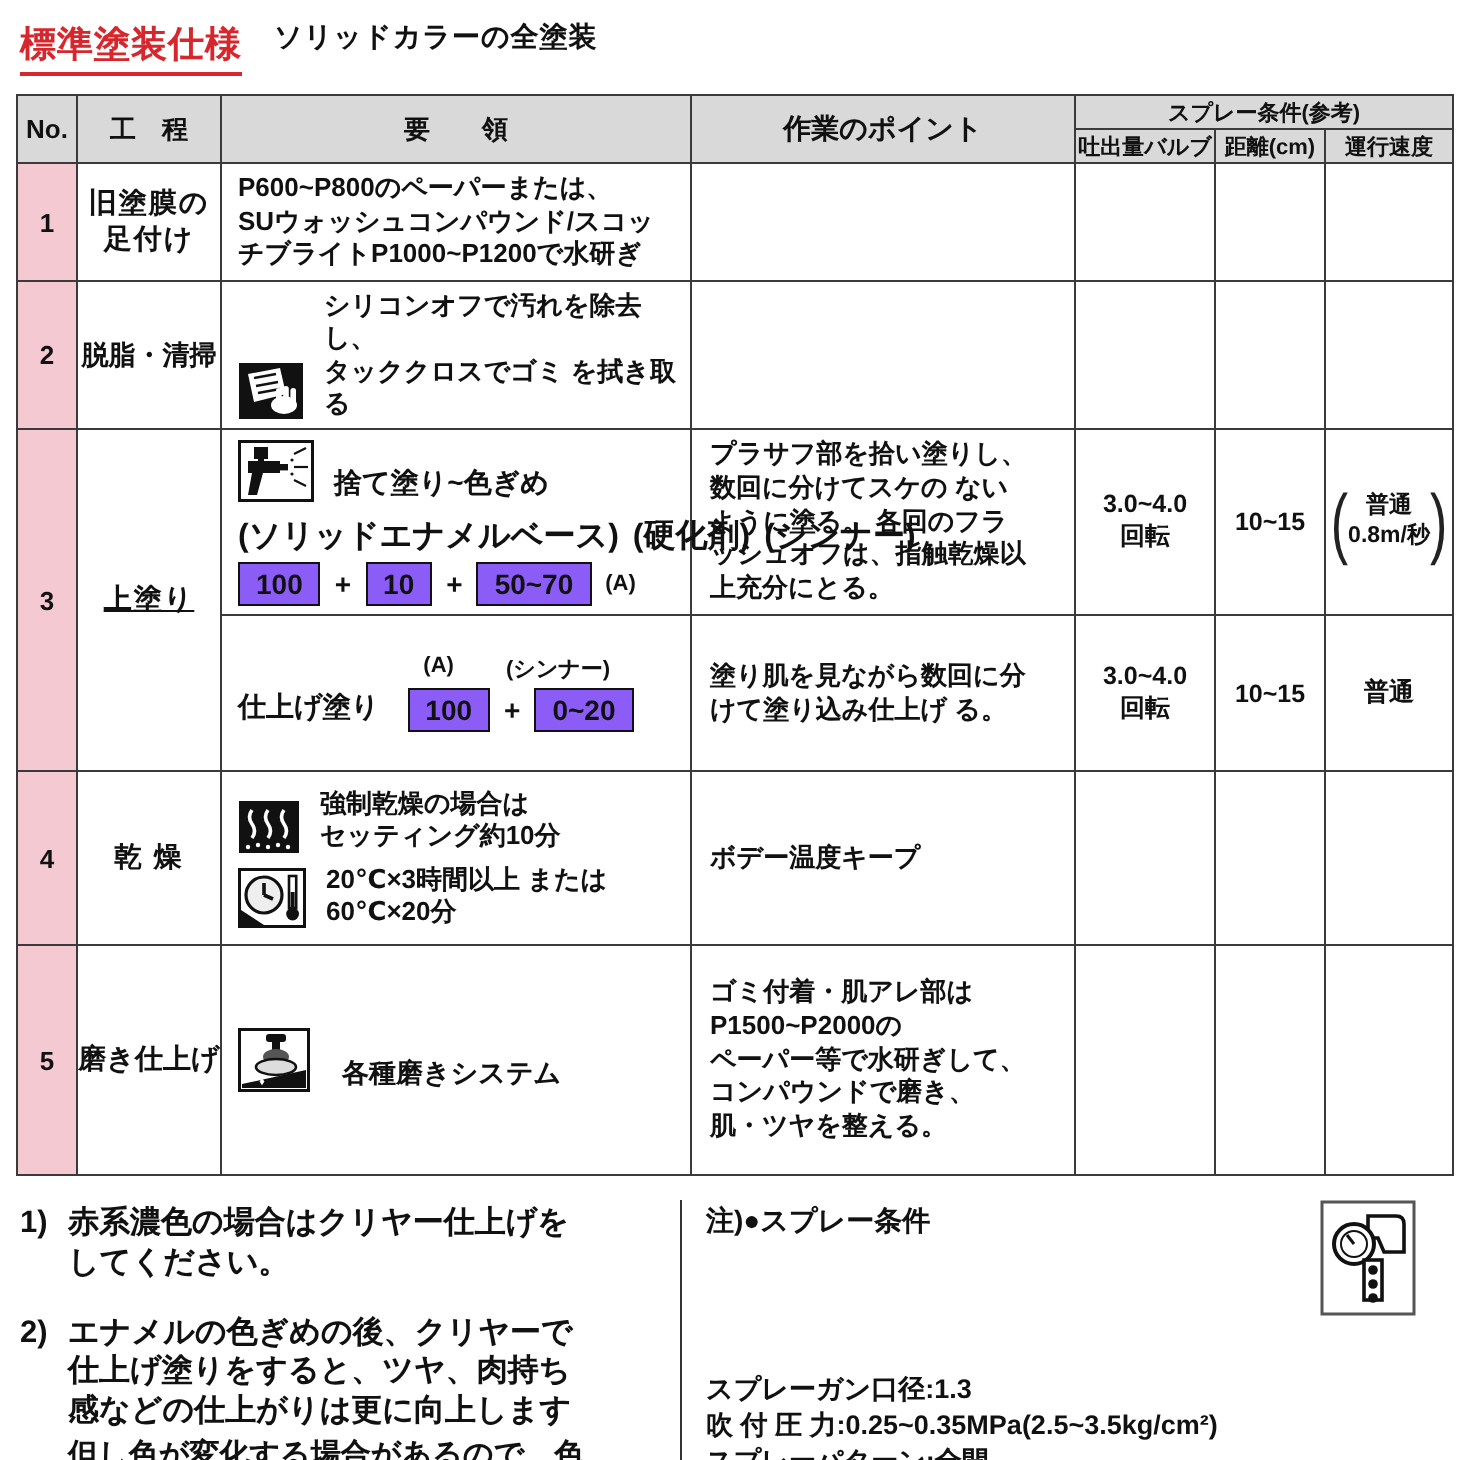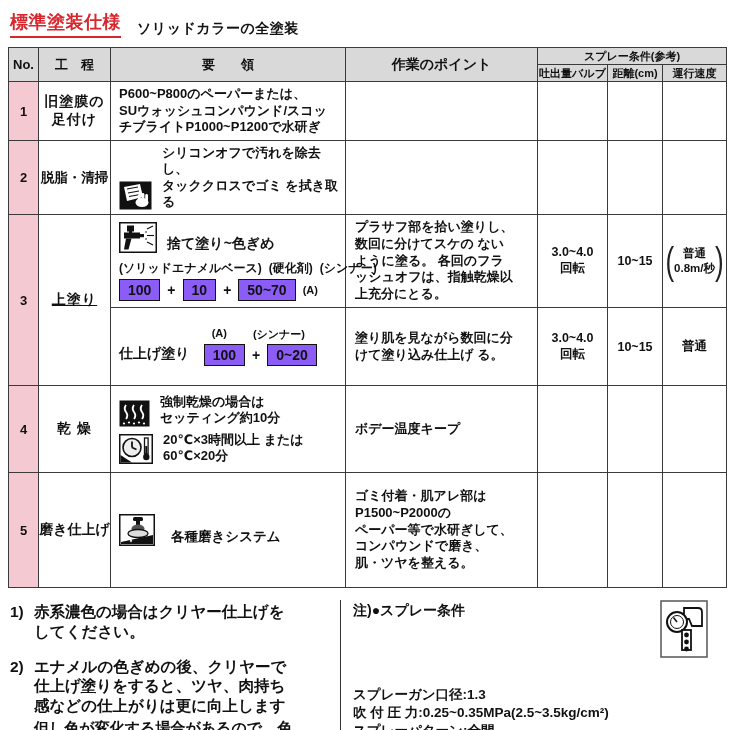--- a/index.html
+++ b/index.html
@@ -1,20 +1,20 @@
 <!DOCTYPE html>
 <html><head>
 <meta charset="utf-8">
 <style>
   * { box-sizing: border-box; margin: 0; padding: 0; }
   html,body { width:730px; height:730px; background:#fff; font-family:"Liberation Sans","DejaVu Sans",sans-serif; color:#111; }
   body { padding:8px 4px 0 8px; }
 
   
-  .title-row { display:flex; align-items:flex-end; gap:16px; margin:2px 0 9px 2px; }
+  .title-row { display:flex; align-items:flex-start; gap:16px; margin:2px 0 9px 2px; }
   .badge { color:#d7272d; font-weight:bold; font-size:18px; border-bottom:2.5px solid #d7272d; padding-bottom:2px; letter-spacing:.5px; }
   .heading { font-size:14px; font-weight:bold; letter-spacing:.5px; }
 
   
   table { border-collapse:collapse; width:718px; table-layout:fixed; border:1.5px solid #333; }
   td,th { border:1px solid #3a3a3a; vertical-align:middle; }
   th { background:#d9d9d9; font-size:13px; font-weight:bold; }
   th.small { font-size:11px; height:17px;margin-left:44px; }
   tr.head th { height:17px; }
   td.no { background:#f4c9d2; text-align:center; font-size:13px; font-weight:bold; }
@@ -23,21 +23,21 @@
   td.points { padding:4px 6px 4px 9px; font-size:13px; font-weight:bold; }
   td.cond { text-align:center; font-size:12.5px; font-weight:bold; }
   .pre { white-space:pre-line; line-height:1.28; }
   .underline { text-decoration:underline; }
 
   .icon-line { display:flex; align-items:flex-end; gap:10px; }
   .icon-line .txt { line-height:1.25; }
   svg.ic { flex:0 0 auto; display:block; }
 
   
-  .mixlabels { display:flex; align-items:center; font-size:12px; font-weight:bold; margin:7px 0 2px 0; gap:7px; white-space:nowrap; }
+  .mixlabels { display:flex; align-items:center; font-size:16px; font-weight:bold; margin:7px 0 2px 0; gap:7px; white-space:nowrap; }
   .mixline { display:flex; align-items:center; gap:7px; font-weight:bold; }
   .mixbox { display:inline-block; border:1.5px solid #111; padding:0 8px; min-width:30px; text-align:center; font-size:14px; line-height:20px; background:#8b5cf6; }
   .plus { font-size:14px; }
   .suffix { font-size:11px; }
   .step2 { display:flex; align-items:flex-end; gap:14px; padding:2px 0; }
   .step2-title { font-size:14px; font-weight:bold; padding-bottom:3px; }
   .mixgroup .labels { display:flex; font-size:11px; font-weight:bold; margin-bottom:2px; }
   .mixgroup .labels span:first-child { margin-left:8px; }
   .mixgroup .labels span:last-child { margin-left:26px; }
 

